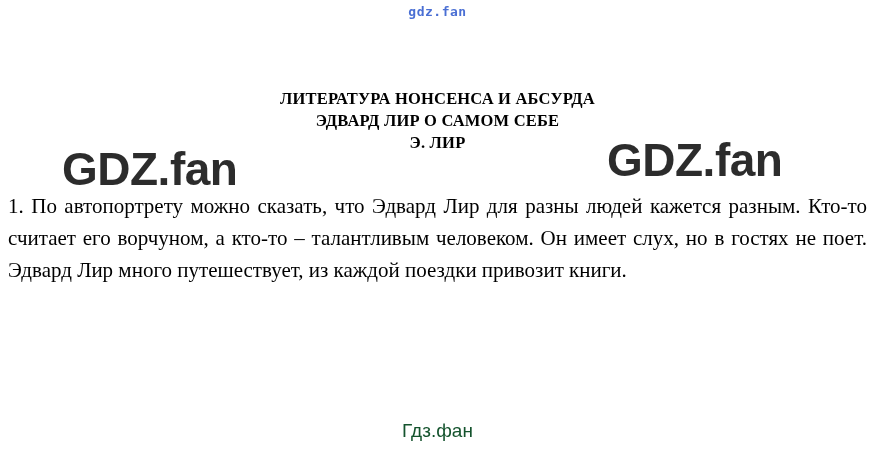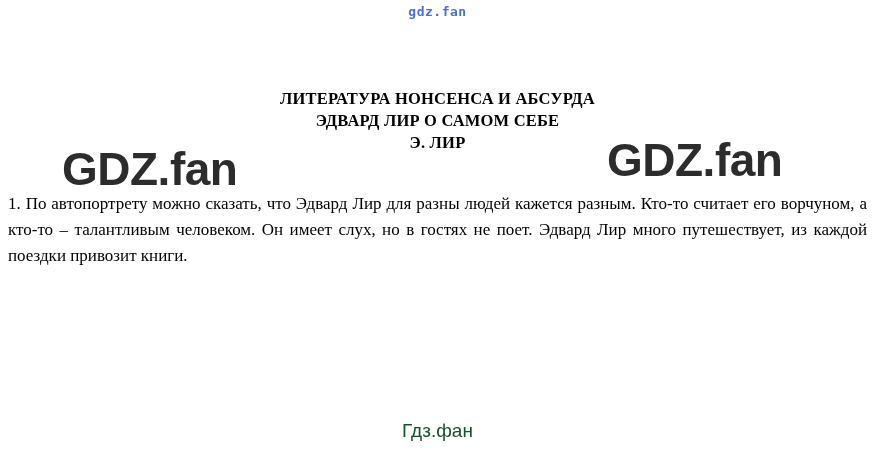--- a/index.html
+++ b/index.html
@@ -44,21 +44,21 @@
     font-size: 16.5px;
     line-height: 1.32;
     letter-spacing: 0.2px;
   }
   .heading-line {
     display: block;
   }
   .paragraph-block {
     margin-top: 38px;
     padding: 0 8px 0 8px;
-    font-size: 17px;
+    font-size: 21px;
     line-height: 1.52;
     text-align: justify;
   }
   .para {
     margin: 0;
     text-indent: 0;
   }
   .footer {
     position: absolute;
     left: 0;

